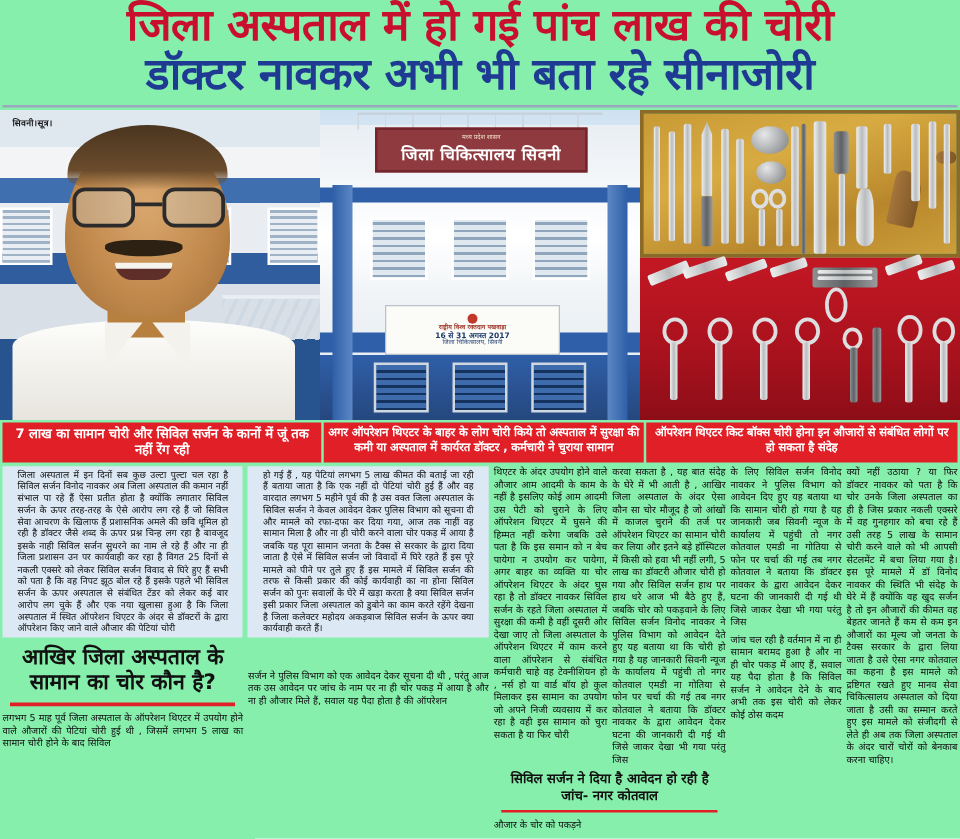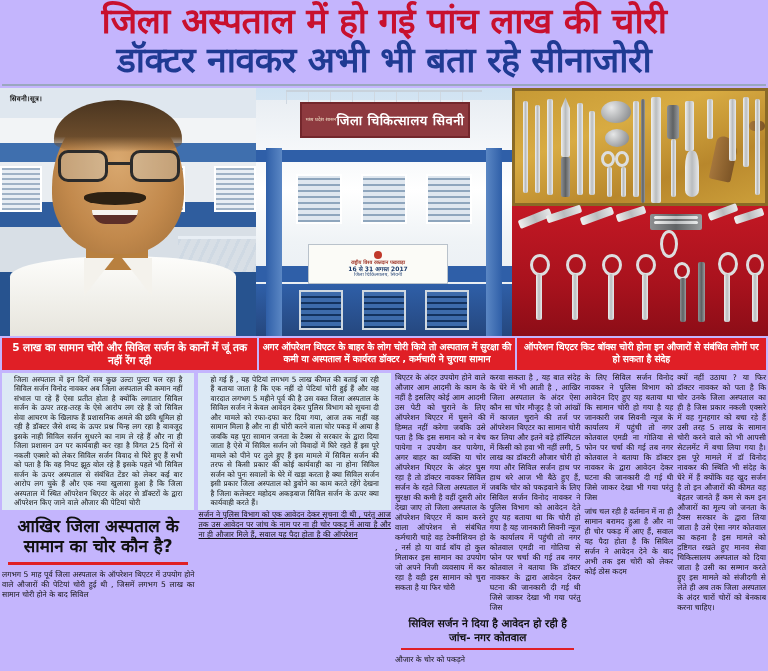--- a/index.html
+++ b/index.html
@@ -9,21 +9,21 @@
     height: 671px;
     background: #ffffff;
     font-family: "DejaVu Sans", sans-serif;
     overflow: hidden;
   }
 
   .page {
     position: relative;
     width: 768px;
     height: 671px;
-    background: #c4b5fd;
+    background: #86efac;
   }
 
   
   .headline-block {
     padding: 2px 0 0 0;
     text-align: center;
   }
   .headline-1 {
     color: #c8102e;
     font-size: 35px;
@@ -158,21 +158,21 @@
     position: absolute; left: 0; right: 0; top: 12px; bottom: 0;
     background: linear-gradient(to bottom, #e9eef3 0%, #ffffff 38%, #eff3f6 60%, #e4eaf0 100%);
   }
   .p2-bluestripe-top { position: absolute; left: 0; right: 0; top: 62px; height: 12px; background: #2f5fa8; }
   .p2-bluestripe-bot { position: absolute; left: 0; right: 0; top: 178px; height: 16px; background: #2f5fa8; }
   .p2-pillarL { position: absolute; left: 10px; top: 60px; bottom: 0; width: 16px; background: linear-gradient(to right,#2f5fa8,#5b87c4); }
   .p2-pillarR { position: absolute; right: 10px; top: 60px; bottom: 0; width: 16px; background: linear-gradient(to left,#2f5fa8,#5b87c4); }
   .p2-signboard {
     position: absolute; left: 44px; top: 14px; width: 170px; height: 36px;
     background: #8e3a3f; border: 2px solid #73272c;
-    display: flex; flex-direction: row; align-items: center; justify-content: center;
+    display: flex; flex-direction: column; align-items: center; justify-content: center;
   }
   .p2-sign-small { color: #f2e3c9; font-size: 5px; line-height: 1; margin-bottom: 1px; }
   .p2-sign-main { color: #ffffff; font-size: 13px; font-weight: bold; letter-spacing: 0.5px; }
   .p2-canopy {
     position: absolute; left: 30px; right: 30px; top: 2px; height: 14px;
     border-top: 2px solid #c8d2dc;
     background: repeating-linear-gradient(90deg, #cfd8e1 0 1px, transparent 1px 22px);
   }
   .p2-windowrow { position: absolute; left: 30px; right: 30px; top: 86px; height: 50px; display: flex; justify-content: space-around; }
   .p2-win { width: 46px; height: 50px; background: repeating-linear-gradient(0deg,#8fa6bd 0 2px,#dfe7ef 2px 6px); border: 2px solid #fff; }
@@ -393,41 +393,41 @@
         <div class="tool dark" style="left:186px;top:56px; width:7px; height:60px;"></div>
         <div class="ring" style="left:206px;top:46px; width:20px; height:24px;"></div>
         <div class="tool" style="left:212px;top:68px; width:6px;  height:48px;"></div>
         <div class="ring" style="left:234px;top:48px; width:18px; height:22px;"></div>
         <div class="tool" style="left:240px;top:68px; width:6px;  height:48px;"></div>
       </div>
     </div>
   </div>
 
   <div class="caption-row">
-    <div class="caption caption-1">5 लाख का सामान चोरी और सिविल सर्जन के कानों में जूं तक नहीं रेंग रही</div>
+    <div class="caption caption-1">7 लाख का सामान चोरी और सिविल सर्जन के कानों में जूं तक नहीं रेंग रही</div>
     <div class="caption caption-2">अगर ऑपरेशन थिएटर के बाहर के लोग चोरी किये तो अस्पताल में सुरक्षा की कमी या अस्पताल में कार्यरत डॉक्टर , कर्मचारी ने चुराया सामान</div>
     <div class="caption caption-3">ऑपरेशन थिएटर किट बॉक्स चोरी होना इन औजारों से संबंधित लोगों पर हो सकता है संदेह</div>
   </div>
 
   <div class="body-area">
 
     <div class="col col-1">
       <div class="tinted">
         <div class="btext btext-cond">जिला अस्पताल में इन दिनों सब कुछ उल्टा पुल्टा चल रहा है सिविल सर्जन विनोद नावकर अब जिला अस्पताल की कमान नहीं संभाल पा रहे हैं ऐसा प्रतीत होता है क्योंकि लगातार सिविल सर्जन के ऊपर तरह-तरह के ऐसे आरोप लग रहे हैं जो सिविल सेवा आचरण के खिलाफ हैं प्रशासनिक अमले की छवि धूमिल हो रही है डॉक्टर जैसे शब्द के ऊपर प्रश्न चिन्ह लग रहा है बावजूद इसके नाही सिविल सर्जन सुधरने का नाम ले रहे हैं और ना ही जिला प्रशासन उन पर कार्यवाही कर रहा है विगत 25 दिनों से नकली एक्सरे को लेकर सिविल सर्जन विवाद से घिरे हुए हैं सभी को पता है कि वह निपट झूठ बोल रहे हैं इसके पहले भी सिविल सर्जन के ऊपर अस्पताल से संबंधित टेंडर को लेकर कई बार आरोप लग चुके हैं और एक नया खुलासा हुआ है कि जिला अस्पताल में स्थित ऑपरेशन थिएटर के अंदर से डॉक्टरों के द्वारा ऑपरेशन किए जाने वाले औजार की पेटियां चोरी</div>
       </div>
       <div class="subhead">आखिर जिला अस्पताल के सामान का चोर कौन है?</div>
       <div class="subhead-rule"></div>
       <div class="btext">लगभग 5 माह पूर्व जिला अस्पताल के ऑपरेशन थिएटर में उपयोग होने वाले औजारों की पेटियां चोरी हुई थी , जिसमें लगभग 5 लाख का सामान चोरी होने के बाद सिविल</div>
     </div>
 
     <div class="col col-2">
       <div class="tinted">
         <div class="btext btext-cond">हो गई हैं , यह पेटियां लगभग 5 लाख कीमत की बताई जा रही हैं बताया जाता है कि एक नहीं दो पेटियां चोरी हुई हैं और वह वारदात लगभग 5 महीने पूर्व की है उस वक्त जिला अस्पताल के सिविल सर्जन ने केवल आवेदन देकर पुलिस विभाग को सूचना दी और मामले को रफा-दफा कर दिया गया, आज तक नाहीं वह सामान मिला है और ना ही चोरी करने वाला चोर पकड़ में आया है जबकि यह पूरा सामान जनता के टैक्स से सरकार के द्वारा दिया जाता है ऐसे में सिविल सर्जन जो विवादों में घिरे रहते हैं इस पूरे मामले को पीने पर तुले हुए हैं इस मामले में सिविल सर्जन की तरफ से किसी प्रकार की कोई कार्यवाही का ना होना सिविल सर्जन को पुनः सवालों के घेरे में खड़ा करता है क्या सिविल सर्जन इसी प्रकार जिला अस्पताल को डुबोने का काम करते रहेंगे देखना है जिला कलेक्टर महोदय अकड़बाज सिविल सर्जन के ऊपर क्या कार्यवाही करते हैं।</div>
       </div>
-      <div class="btext" style="text-decoration:underline;">सर्जन ने पुलिस विभाग को एक आवेदन देकर सूचना दी थी , परंतु आज तक उस आवेदन पर जांच के नाम पर ना ही चोर पकड़ में आया है और ना ही औजार मिले हैं, सवाल यह पैदा होता है की ऑपरेशन</div>
+      <div class="btext" style="padding-top:26px;">सर्जन ने पुलिस विभाग को एक आवेदन देकर सूचना दी थी , परंतु आज तक उस आवेदन पर जांच के नाम पर ना ही चोर पकड़ में आया है और ना ही औजार मिले हैं, सवाल यह पैदा होता है की ऑपरेशन</div>
     </div>
 
     <div class="col col-3">
       <div class="col-inner-split">
         <div class="s">
           <div class="btext">थिएटर के अंदर उपयोग होने वाले औजार आम आदमी के काम के नहीं है इसलिए कोई आम आदमी उस पेटी को चुराने के लिए ऑपरेशन थिएटर में घुसने की हिम्मत नहीं करेगा जबकि उसे पता है कि इस समान को न बेच पायेगा न उपयोग कर पायेगा, अगर बाहर का व्यक्ति या चोर ऑपरेशन थिएटर के अंदर घुस रहा है तो डॉक्टर नावकर सिविल सर्जन के रहते जिला अस्पताल में सुरक्षा की कमी है वहीं दूसरी ओर देखा जाए तो जिला अस्पताल के ऑपरेशन थिएटर में काम करने वाला ऑपरेशन से संबंधित कर्मचारी चाहे वह टेक्नीशियन हो , नर्स हो या वार्ड बॉय हो कुल मिलाकर इस सामान का उपयोग जो अपने निजी व्यवसाय में कर रहा है वही इस सामान को चुरा सकता है या फिर चोरी</div>
         </div>
         <div class="s">
           <div class="btext">करवा सकता है , यह बात संदेह के घेरे में भी आती है , आखिर जिला अस्पताल के अंदर ऐसा कौन सा चोर मौजूद है जो आंखों में काजल चुराने की तर्ज पर ऑपरेशन थिएटर का सामान चोरी कर लिया और इतने बड़े हॉस्पिटल में किसी को हवा भी नहीं लगी, 5 लाख का डॉक्टरी औजार चोरी हो गया और सिविल सर्जन हाथ पर हाथ धरे आज भी बैठे हुए हैं, जबकि चोर को पकड़वाने के लिए सिविल सर्जन विनोद नावकर ने पुलिस विभाग को आवेदन देते हुए यह बताया था कि चोरी हो गया है यह जानकारी सिवनी न्यूज के कार्यालय में पहुंची तो नगर कोतवाल एमडी ना गोतिया से फोन पर चर्चा की गई तब नगर कोतवाल ने बताया कि डॉक्टर नावकर के द्वारा आवेदन देकर घटना की जानकारी दी गई थी जिसे जाकर देखा भी गया परंतु जिस</div>
         </div>

